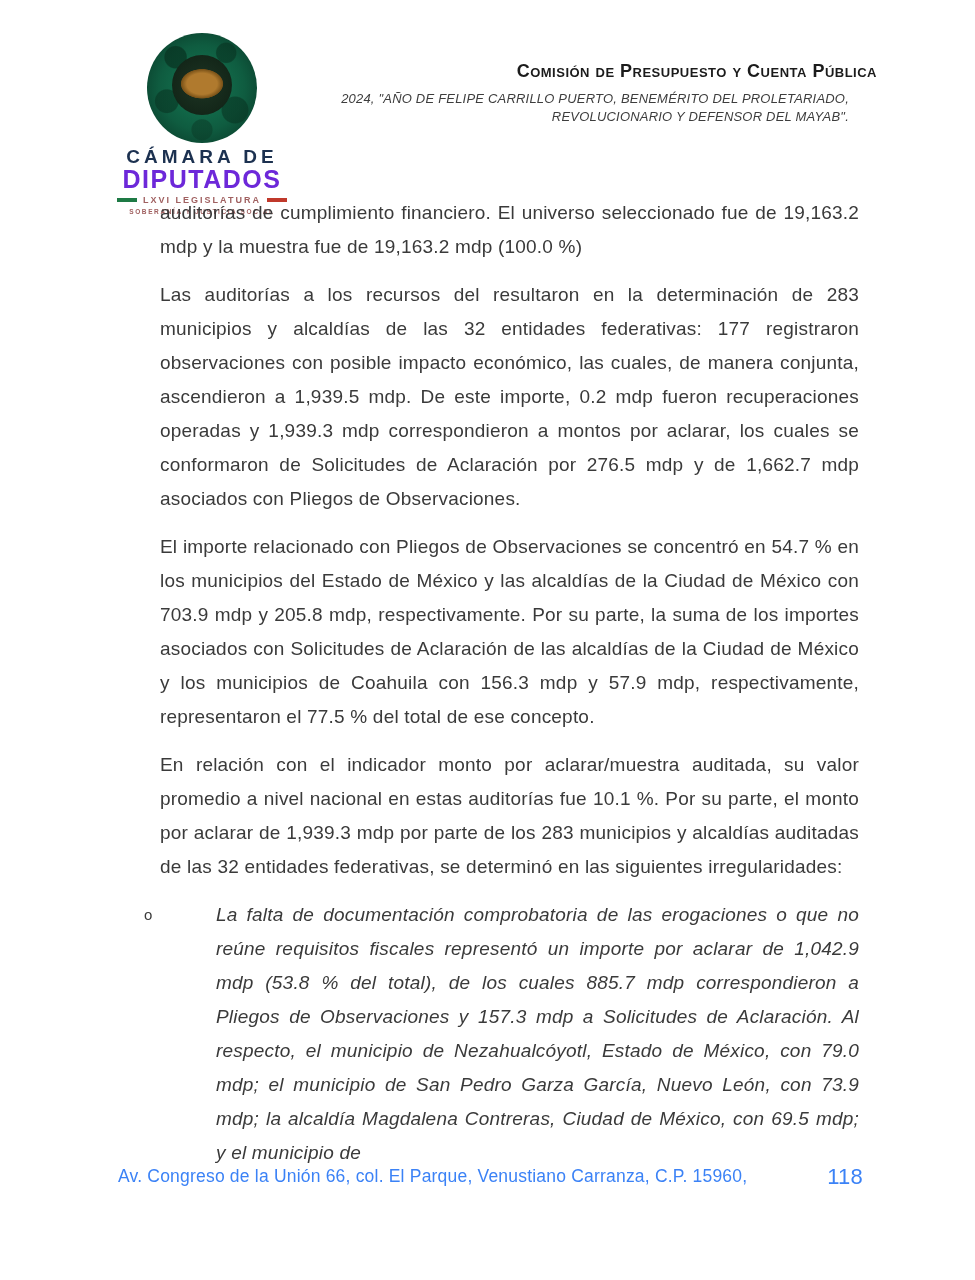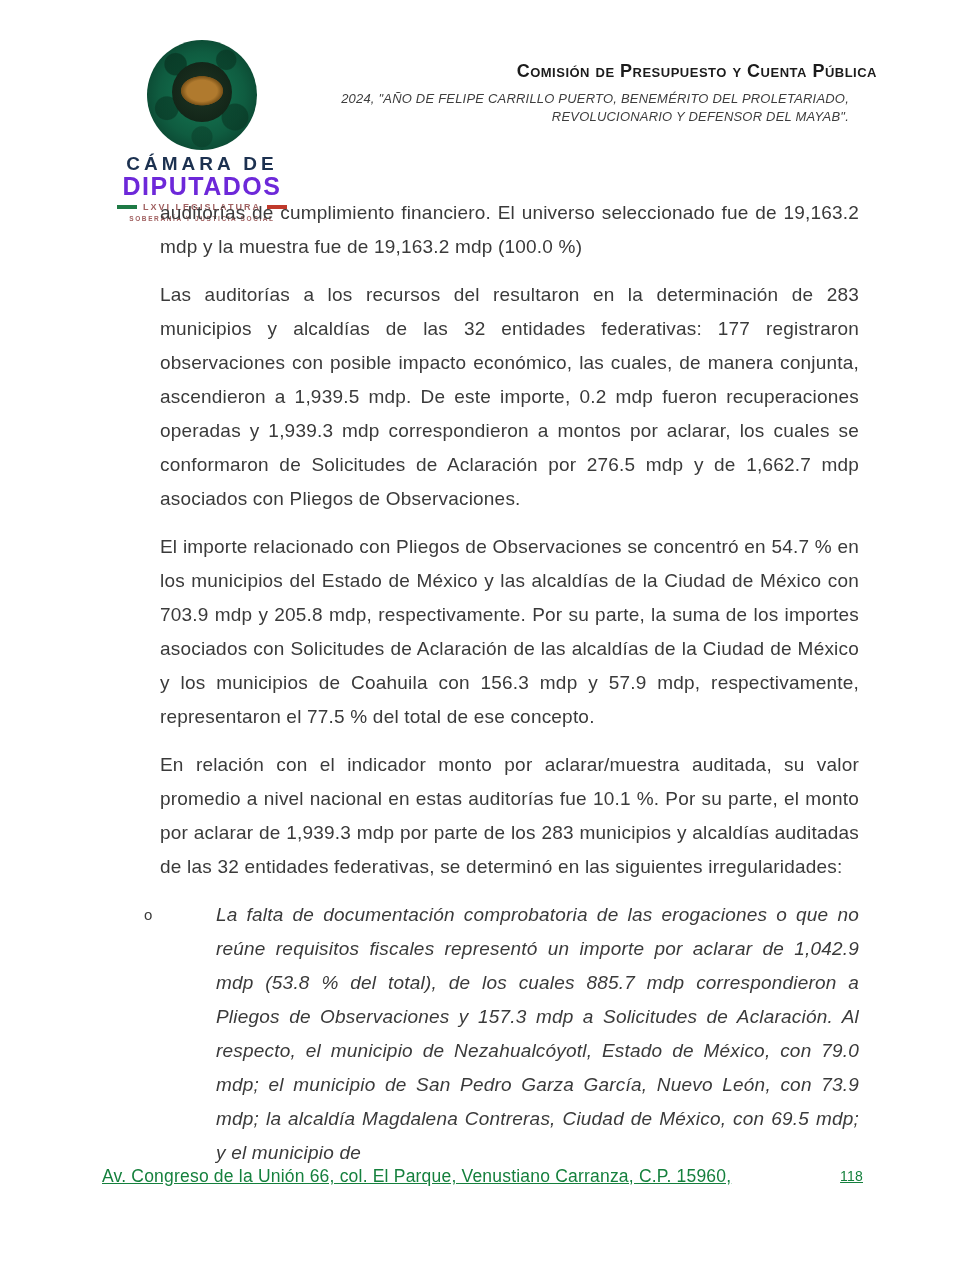--- a/index.html
+++ b/index.html
@@ -12,21 +12,21 @@
     background: #ffffff;
     font-family: "Liberation Sans", sans-serif;
     color: #383838;
     overflow: hidden;
   }
 
   
   .logo-block {
     position: absolute;
     left: 114px;
-    top: 40px;
+    top: 33px;
     width: 176px;
     text-align: center;
   }
   .emblem {
     width: 110px;
     height: 110px;
     margin: 0 auto 4px auto;
     border-radius: 50%;
     position: relative;
     background:
@@ -144,33 +144,32 @@
   }
   .bullet-text {
     flex: 1;
     text-align: justify;
     font-style: italic;
   }
 
   
   .page-footer {
     position: absolute;
-    left: 102px;
+    left: 118px;
     right: 112px;
     top: 1163px;
     display: flex;
     justify-content: space-between;
     align-items: flex-end;
     font-size: 17.5px;
     line-height: 27px;
-    color: #15803d;
+    color: #3b82f6;
     letter-spacing: 0.2px;
-    text-decoration: underline;
-  }
-  .page-number { font-size: 14px; }
+  }
+  .page-number { font-size: 22px; }
 </style>
 </head>
 <body>
 
 <div class="page">
 
   <header>
     <div class="logo-block">
       <div class="emblem">
         <div class="emblem-core"></div>

